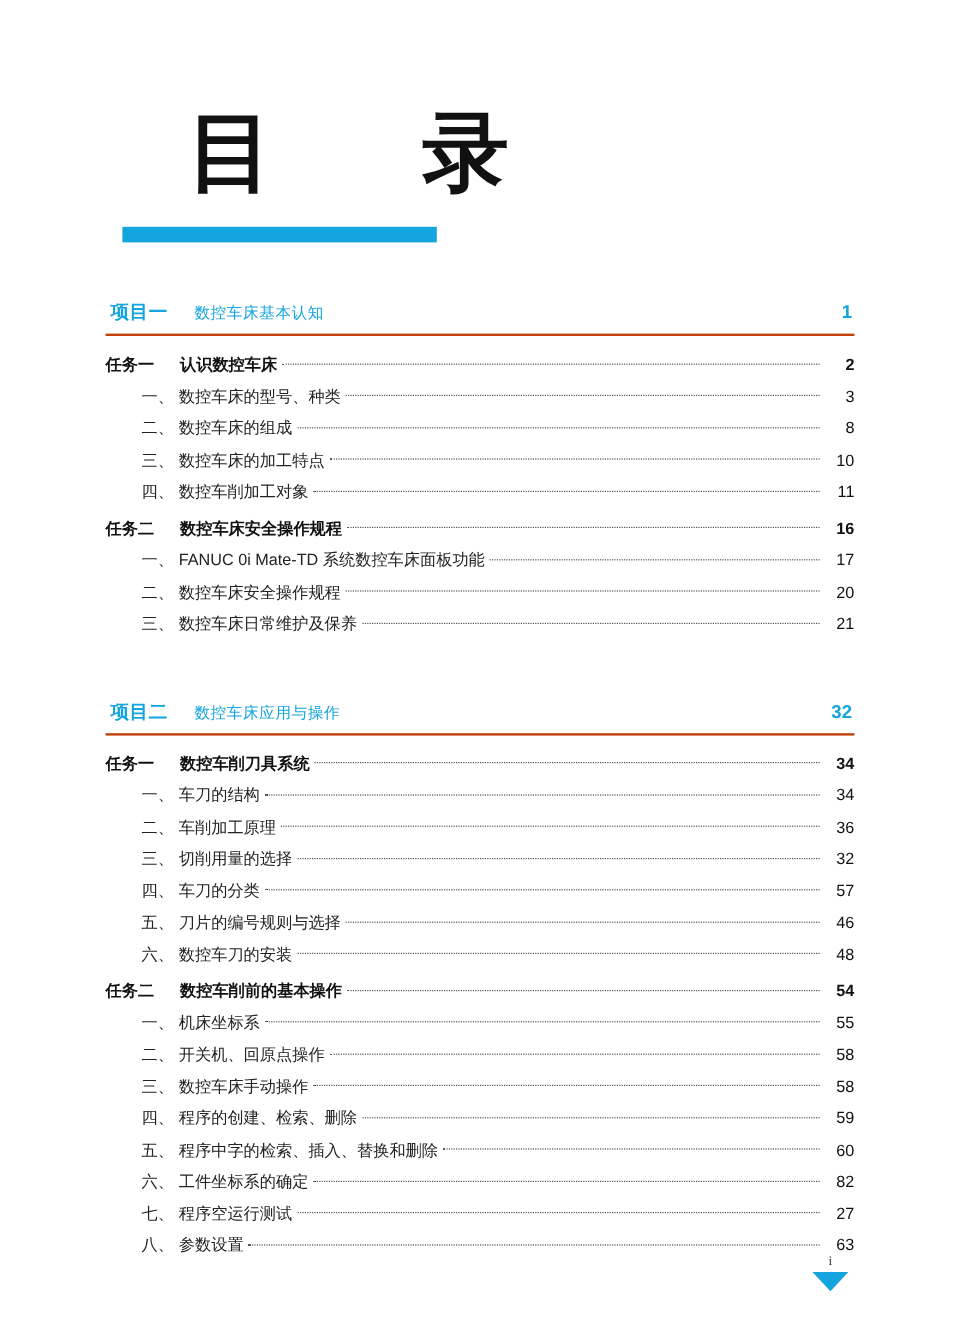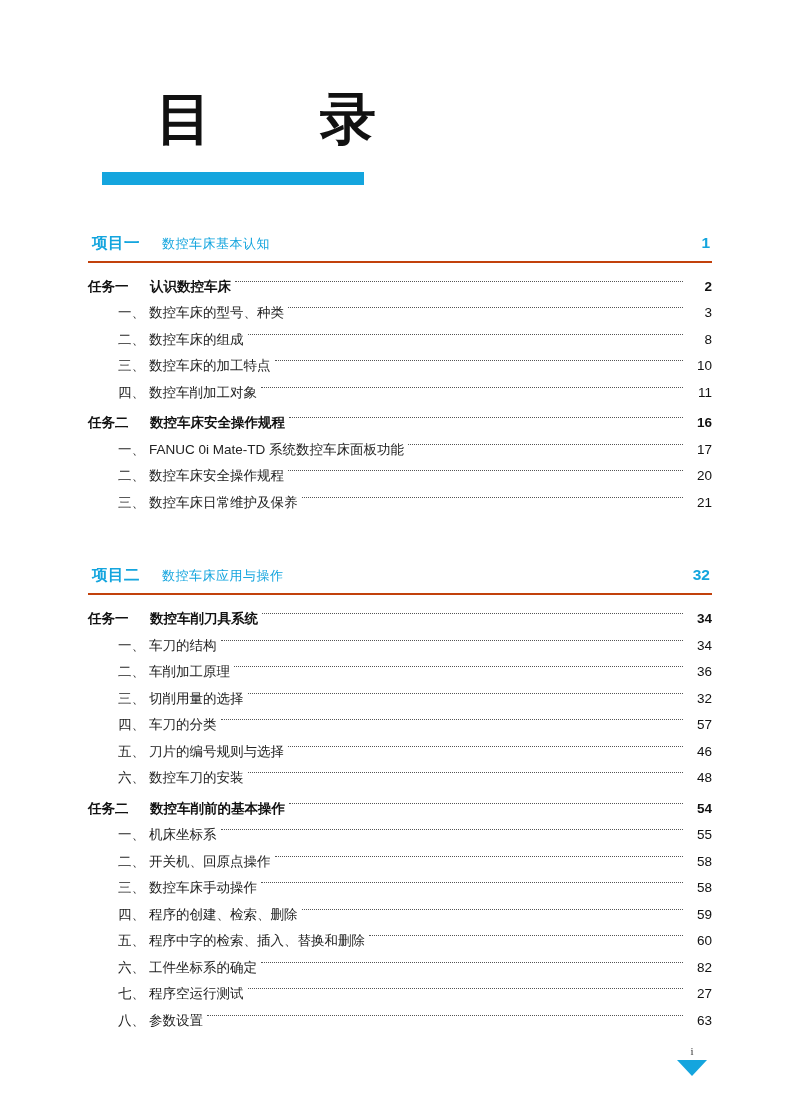--- a/index.html
+++ b/index.html
@@ -17,21 +17,21 @@
   }
   .page {
     position: relative;
     width: 800px;
     height: 1114px;
     box-sizing: border-box;
     padding: 0 88px;
   }
   
   .toc-title {
-    font-size: 56px;
+    font-size: 72px;
     font-weight: bold;
     letter-spacing: 26px;
     color: #111;
     padding-top: 88px;
     padding-left: 68px;
     line-height: 1.1;
     font-family: "DejaVu Sans", "Liberation Sans", sans-serif;
   }
   .title-rule {
     margin-left: 14px;
@@ -69,21 +69,21 @@
   }
   .section-head .sec-page {
     margin-left: auto;
     color: #14a5de;
     font-weight: bold;
     font-size: 15.5px;
   }
   
   .task-row, .item-row {
     display: flex;
-    align-items: flex-start;
+    align-items: center;
     font-size: 13.5px;
     line-height: 1;
   }
   .task-row {
     margin-top: 17px;
     font-weight: bold;
   }
   .task-row .t-no {
     width: 62px;
     flex: none;

